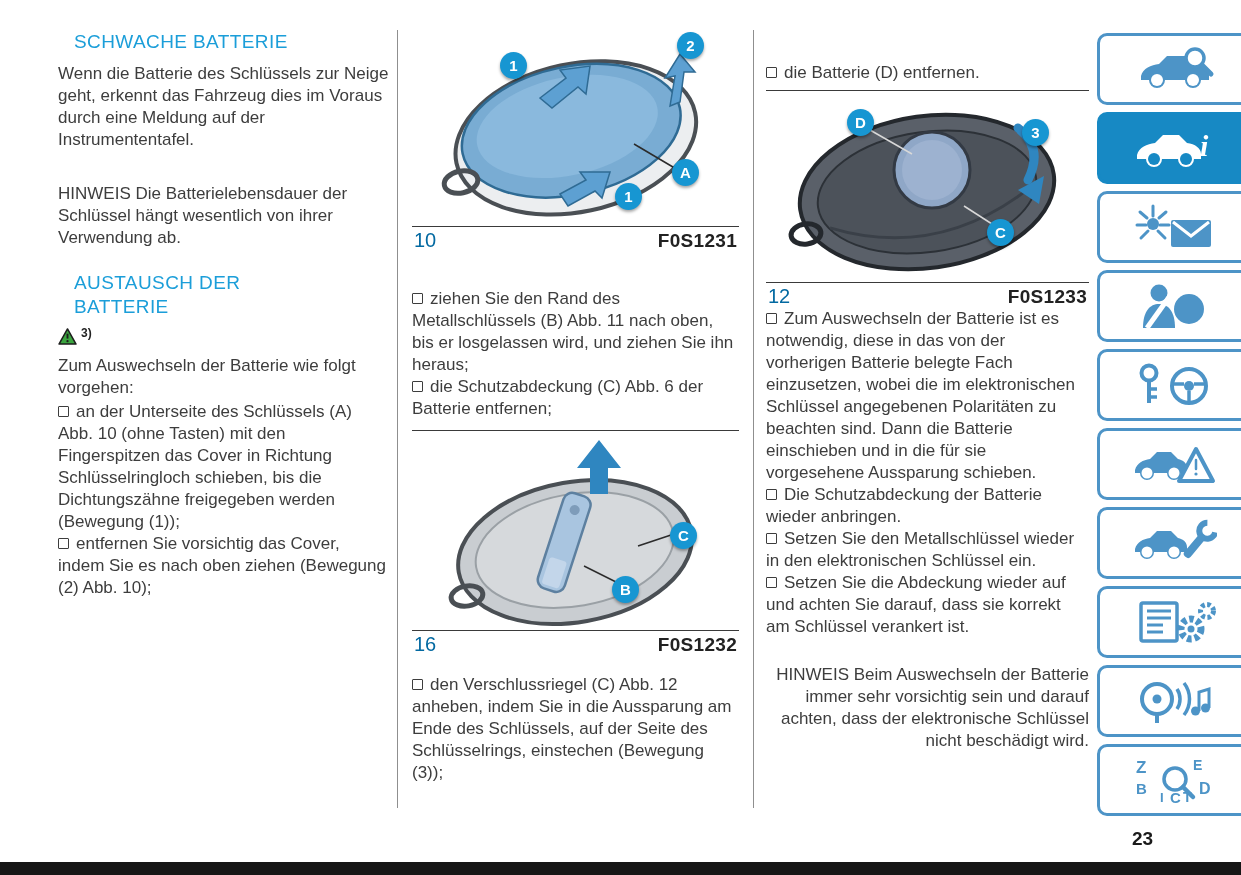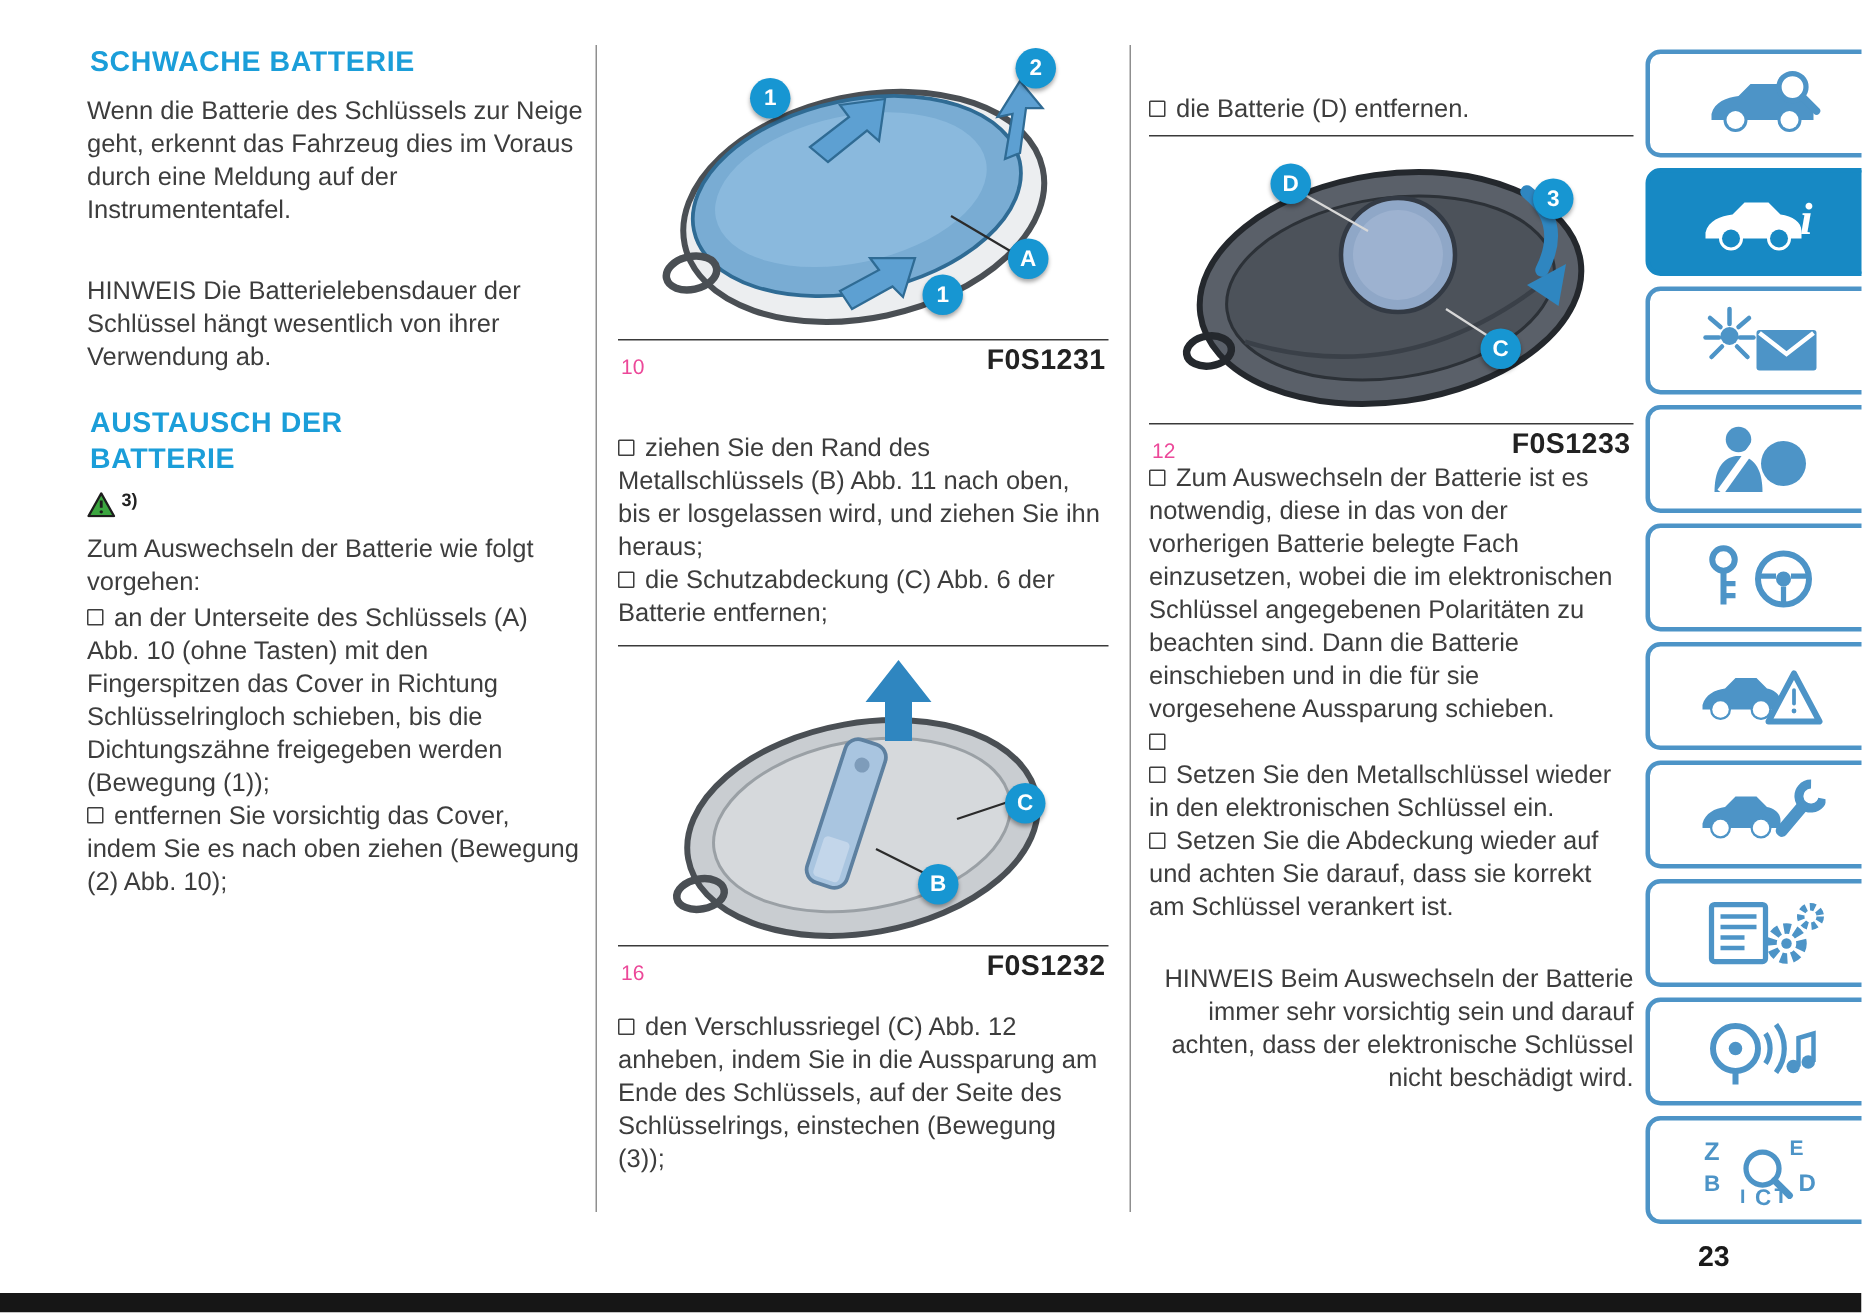--- a/index.html
+++ b/index.html
@@ -1,35 +1,35 @@
 <!DOCTYPE html>
 <html><head>
 <meta charset="utf-8">
 <style>
   html,body{margin:0;padding:0;}
   body{width:1241px;height:875px;position:relative;background:#ffffff;font-family:"Liberation Sans",sans-serif;color:#3d3d3d;overflow:hidden;}
   .col{position:absolute;top:30px;}
   #col-left{left:58px;width:332px;}
   #col-mid{left:412px;width:327px;}
   #col-right{left:766px;width:323px;}
-  .sec{color:#1b9ed9;font-size:19px;line-height:24px;font-weight:bold;letter-spacing:0.4px;margin:0 0 9px 2px;}
+  .sec{color:#1b9ed9;font-size:19px;line-height:24px;font-weight:normal;letter-spacing:0.4px;margin:0 0 9px 16px;}
   .body{font-size:17px;line-height:22px;margin:0;}
   .mb32{margin-bottom:32px;}
   .mb22{margin-bottom:22px;}
   .mb6{margin-bottom:6px;margin-top:32px;}
   .mb2{margin-bottom:2px;}
   .w230{width:235px;}
   .warnrow{display:flex;align-items:flex-start;gap:4px;margin:6px 0 10px 0;}
   .warn-tri{width:19px;height:17px;}
   .warn-num{font-size:12px;font-weight:bold;color:#222;margin-top:-2px;}
   .bsq{display:inline-block;width:9px;height:9px;border:1.7px solid #3d3d3d;margin-right:7px;border-radius:1px;background:#fff;}
   figure{margin:0;}
   .figimg{position:relative;}
   .figcap{display:flex;justify-content:space-between;align-items:flex-end;border-top:1.5px solid #3a3a3a;padding:3px 2px 0 2px;height:22px;}
-  .fignum{font-size:14px;color:#ec4899;}
+  .fignum{font-size:20px;color:#0369a1;}
   .figcode{font-size:19px;font-weight:bold;color:#222;letter-spacing:0.3px;}
   .fig-toprule{border-top:1.5px solid #3a3a3a;padding-top:3px;}
   .flabel{position:absolute;width:27px;height:27px;border-radius:50%;background:#1796d2;color:#fff;font-size:15px;font-weight:bold;display:flex;align-items:center;justify-content:center;box-shadow:0 2px 3px rgba(0,0,0,0.35);}
   .vdiv{position:absolute;top:30px;width:1px;height:778px;background:#8f8f8f;}
   .sidebar{position:absolute;top:33px;right:-6px;width:150px;}
   .side-item{width:150px;height:66px;margin-bottom:7px;border:3px solid #4d94c7;border-radius:10px;background:#fff;color:#4d94c7;display:flex;align-items:center;justify-content:center;cursor:pointer;}
   .side-item.active{background:#1789c4;border-color:#1789c4;color:#fff;}
   .side-item svg{display:block;}
   .wheel{fill:#fff;}
   .active .wheel{fill:#1789c4;}
@@ -150,21 +150,21 @@
       <div class="flabel" style="left:221px;top:125px;">C</div>
     </div>
     <figcaption class="figcap">
       <span class="fignum">12</span>
       <span class="figcode">F0S1233</span>
     </figcaption>
   </figure>
 
   <div style="">
     <p class="body"><span class="bsq"></span><span>Zum Auswechseln der Batterie ist es notwendig, diese in das von der vorherigen Batterie belegte Fach einzusetzen, wobei die im elektronischen Schlüssel angegebenen Polaritäten zu beachten sind. Dann die Batterie einschieben und in die für sie vorgesehene Aussparung schieben.</span></p>
-    <p class="body"><span class="bsq"></span></p>
+    <p class="body"><span class="bsq"></span><span>Die Schutzabdeckung der Batterie wieder anbringen.</span></p>
     <p class="body"><span class="bsq"></span><span>Setzen Sie den Metallschlüssel wieder in den elektronischen Schlüssel ein.</span></p>
     <p class="body"><span class="bsq"></span><span>Setzen Sie die Abdeckung wieder auf und achten Sie darauf, dass sie korrekt am Schlüssel verankert ist.</span></p>
   </div>
 
   <p class="body" style="margin-top:26px;text-align:right;">HINWEIS Beim Auswechseln der Batterie immer sehr vorsichtig sein und darauf achten, dass der elektronische Schlüssel nicht beschädigt wird.</p>
 </div>
 
 <div class="sidebar">
 
   <div class="side-item">

